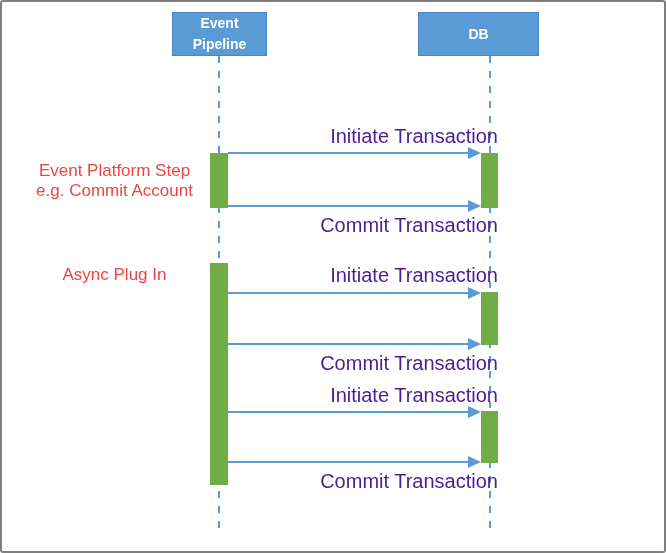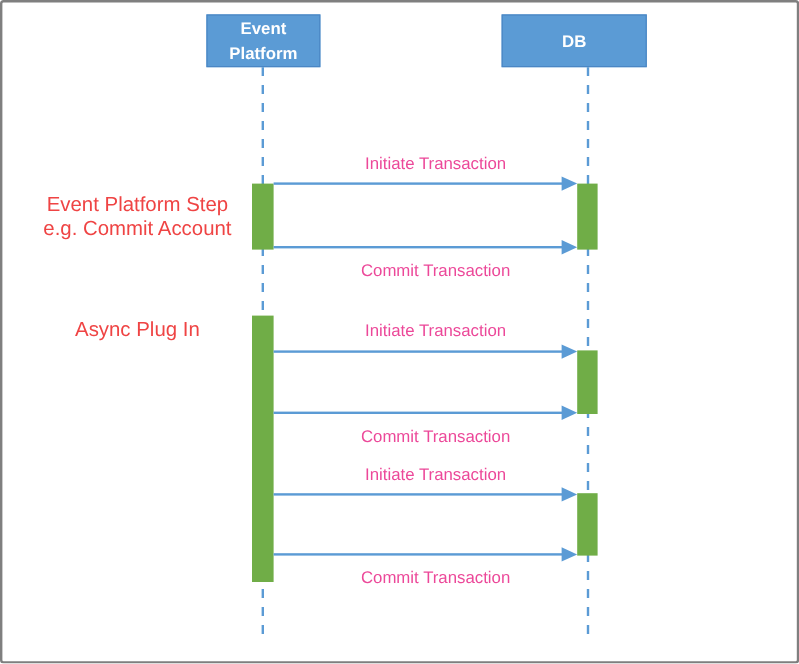--- a/index.html
+++ b/index.html
@@ -19,35 +19,35 @@
   }
   .activation{position:absolute;background:#70ad47;}
   .arrow{position:absolute;height:12px;}
   .arrow .line{position:absolute;left:0;right:9px;top:5px;height:2px;background:#5b9bd5;}
   .arrow .head{
     position:absolute;right:0;top:0;width:0;height:0;
     border-left:13px solid #5b9bd5;border-top:6px solid transparent;border-bottom:6px solid transparent;
   }
   .mlabel{
     position:absolute;left:226px;width:270px;height:26px;line-height:26px;
-    text-align:center;color:#ec4899;font-size:14px;white-space:nowrap;
+    text-align:right;color:#4c1d95;font-size:20px;white-space:nowrap;
   }
   .annot{
     position:absolute;left:15px;width:195px;text-align:center;
     color:#ef4444;font-size:17px;line-height:20px;white-space:nowrap;
   }
 </style>
 </head>
 <body>
 
 <div class="frame">
 
   <div class="actor" style="left:170px;top:10px;width:95px;height:44px;">
     <div>Event</div>
-    <div>Platform</div>
+    <div>Pipeline</div>
   </div>
   <div class="actor" style="left:416px;top:10px;width:121px;height:44px;">
     <div>DB</div>
   </div>
 
   <div class="lifeline" style="left:216px;top:54px;height:478px;"></div>
   <div class="lifeline" style="left:487px;top:54px;height:478px;"></div>
 
   <div class="annot" style="top:159px;">
     <div>Event Platform Step</div>

